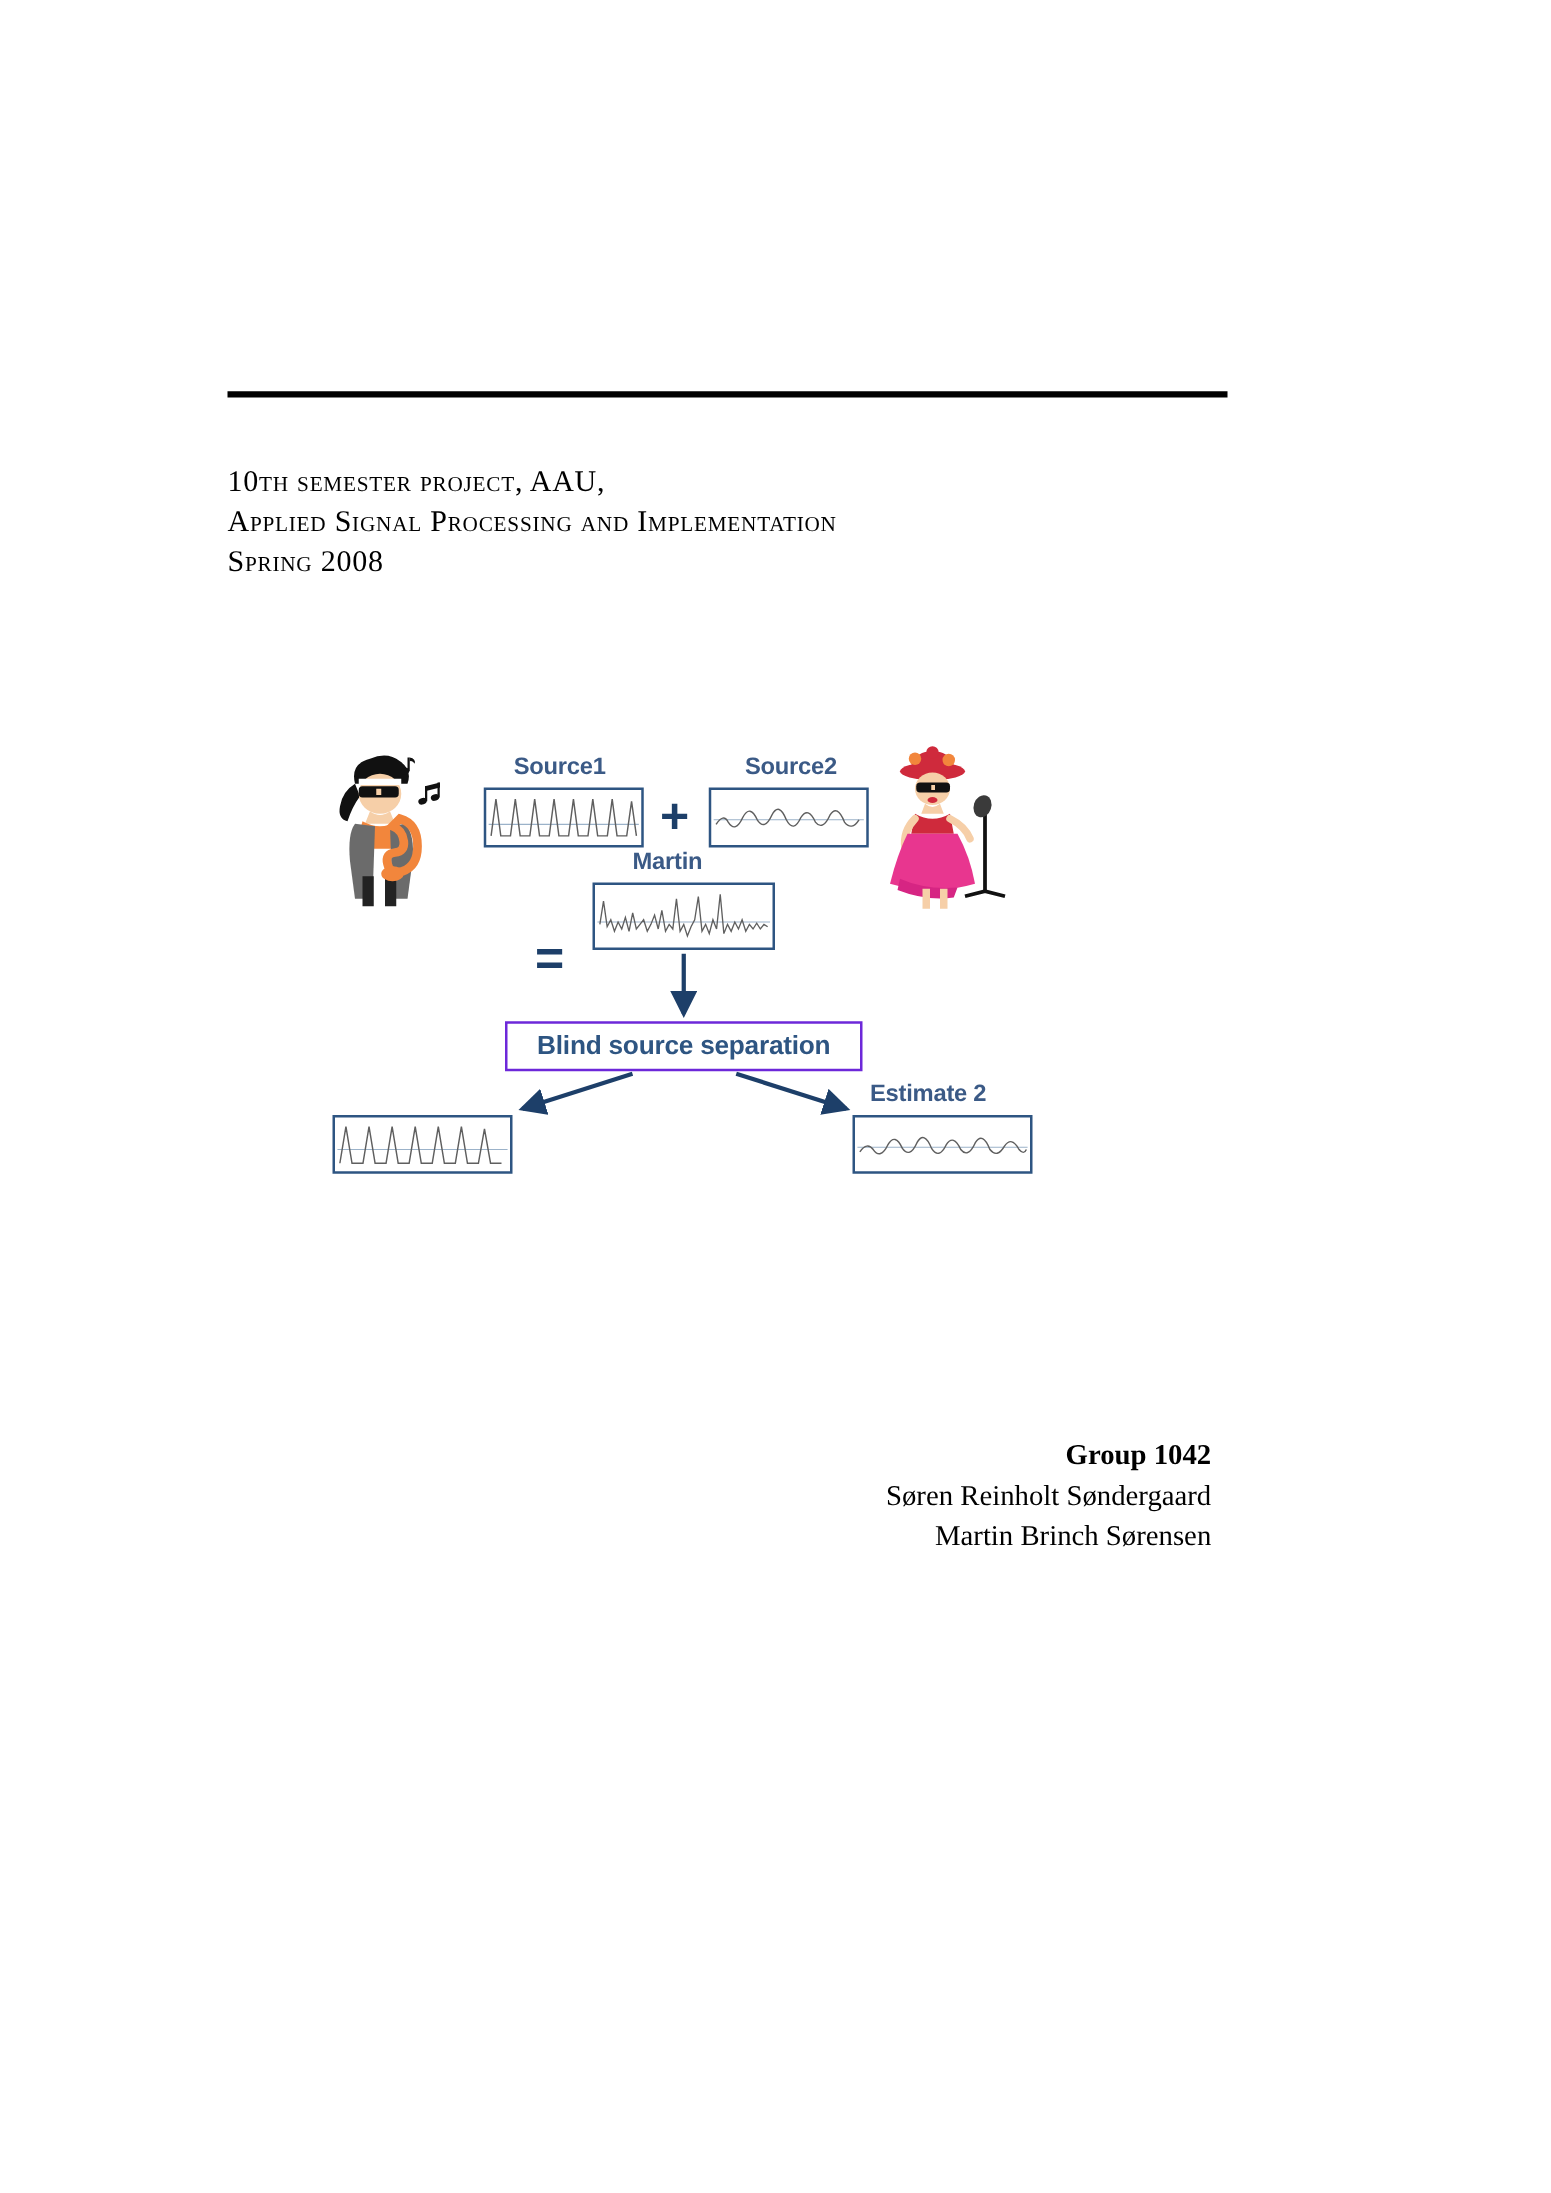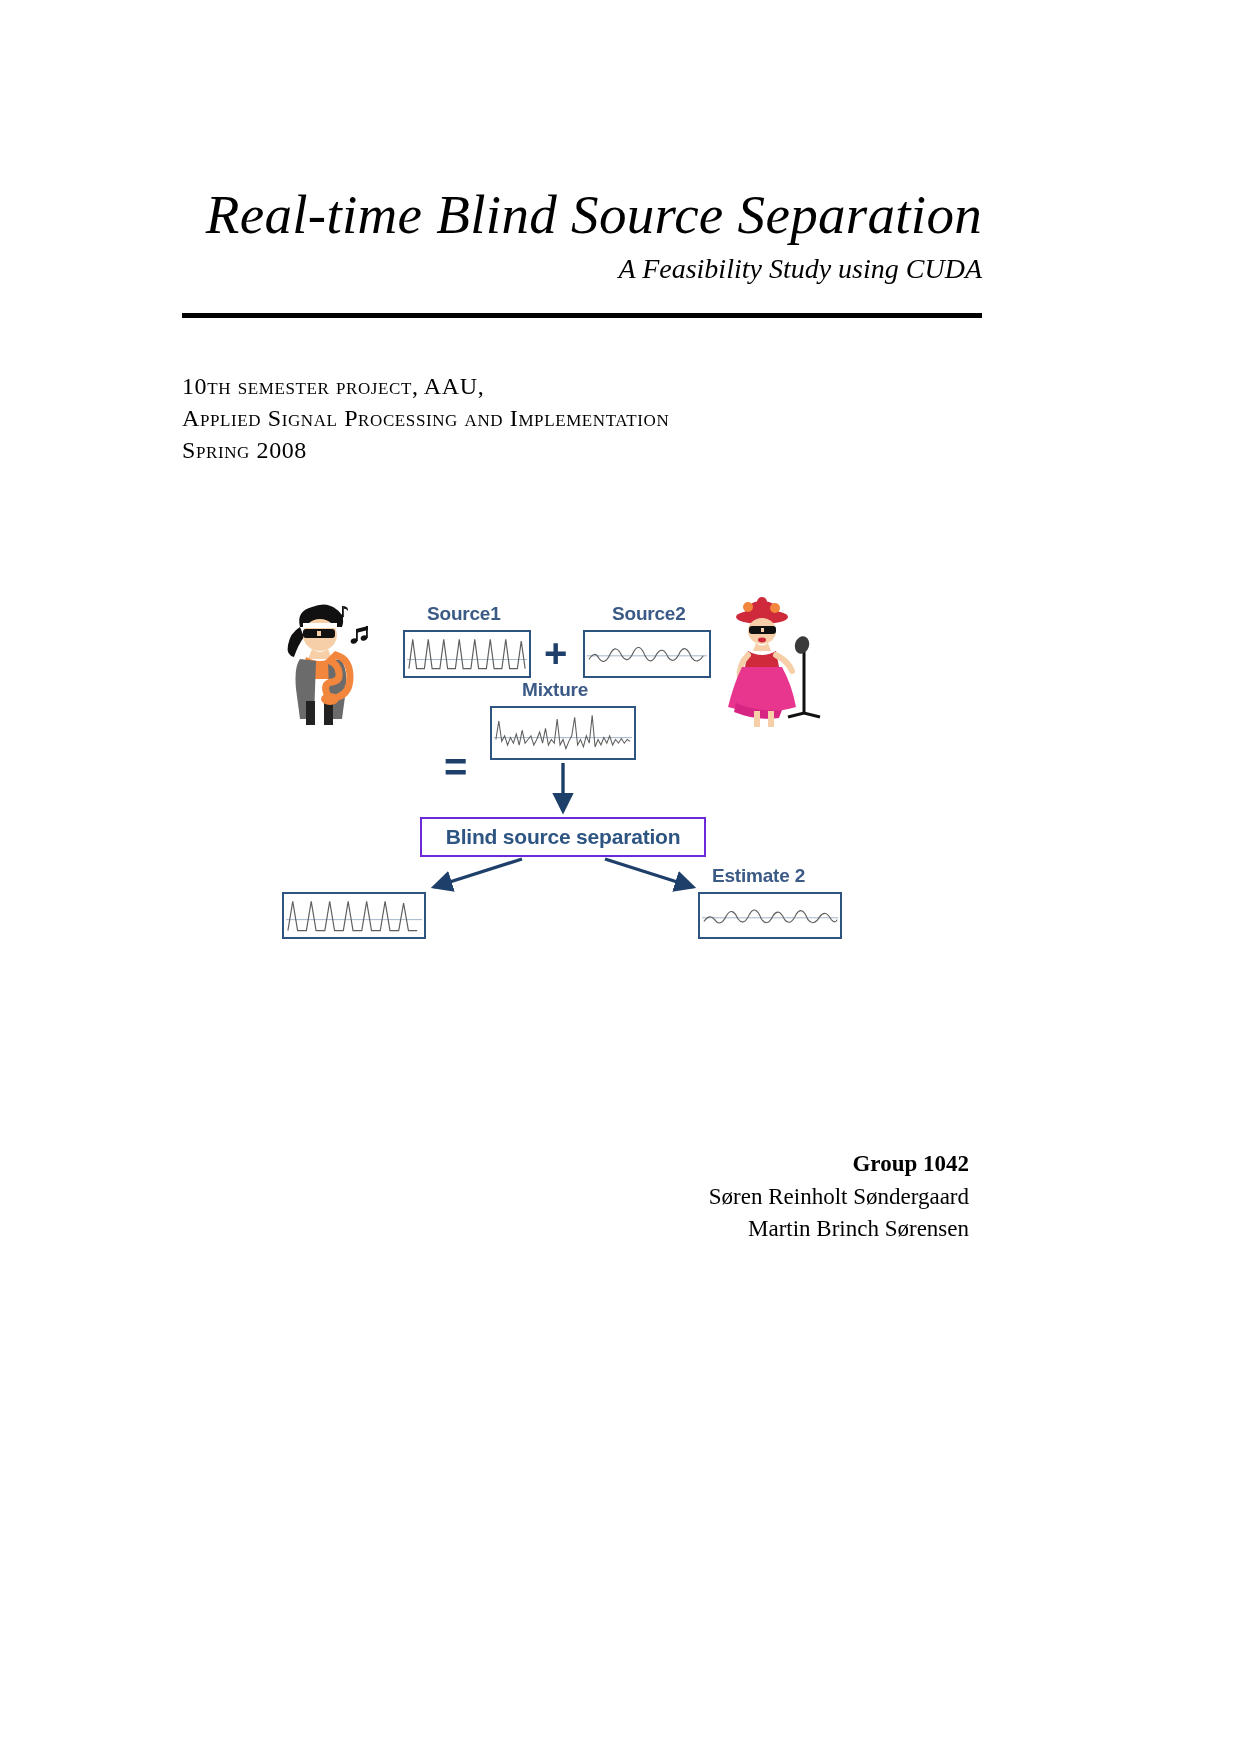--- a/index.html
+++ b/index.html
@@ -65,21 +65,21 @@
     font-variant: small-caps;
     font-size: 24px;
     line-height: 1.34;
     letter-spacing: 0.6px;
   }
   .meta-line { white-space: nowrap; }
 
   
   .figure {
     position: absolute;
-    left: 272px;
+    left: 256px;
     top: 575px;
     width: 570px;
     height: 390px;
   }
   .fig-label {
     position: absolute;
     font-family: "Liberation Sans", "DejaVu Sans", sans-serif;
     font-weight: bold;
     color: #3b5a86;
     font-size: 19px;
@@ -140,24 +140,20 @@
     font-size: 23px;
     line-height: 1.42;
   }
   .group-name { font-weight: bold; }
 </style>
 </head>
 <body>
 
 <div class="page">
 
-  <div class="title-block">
-    <div class="doc-title">Real-time Blind Source Separation</div>
-    <div class="doc-subtitle">A Feasibility Study using CUDA</div>
-  </div>
 
   <div class="title-rule"></div>
 
   <div class="meta-block">
     <div class="meta-line">10th semester project, AAU,</div>
     <div class="meta-line">Applied Signal Processing and Implementation</div>
     <div class="meta-line">Spring 2008</div>
   </div>
 
   <div class="figure">
@@ -249,21 +245,21 @@
         <rect x="50" y="118" width="6" height="16" fill="#f6cfa8"></rect>
 
         <line x1="86" y1="56" x2="86" y2="120" stroke="#111111" stroke-width="3"></line>
         <path d="M70 124 L86 120 L102 124" stroke="#111111" stroke-width="3" fill="none"></path>
         <ellipse cx="84" cy="52" rx="7" ry="9" fill="#3a3a3a" transform="rotate(18 84 52)"></ellipse>
       </svg>
     </div>
 
     <div class="op-sign" style="left:172px; top:172px;">=</div>
 
-    <div class="fig-label" style="left:250px; top:104px;">Mixture</div>
+    <div class="fig-label" style="left:250px; top:104px;">Martin</div>
     <div class="wave-box" style="left:218px; top:131px; width:146px; height:54px;">
       <svg viewBox="0 0 146 54" preserveAspectRatio="none">
         <line x1="2" y1="32" x2="144" y2="32" stroke="#9bb2c9" stroke-width="1"></line>
         <path d="M4 34 L7 14 L10 36 L13 30 L16 40 L19 32 L22 38 L25 28 L28 40 L31 24 L34 38 L37 34 L40 30 L43 40 L46 34 L49 26 L52 38 L55 22 L58 40 L61 34 L64 38 L67 12 L70 40 L73 34 L76 44 L79 36 L82 30 L85 10 L88 40 L91 34 L94 42 L97 30 L100 38 L103 8 L106 42 L109 34 L112 40 L115 32 L118 38 L121 30 L124 40 L127 34 L130 38 L133 33 L136 38 L139 34 L142 36" fill="none" stroke="#5f5f5f" stroke-width="1.1"></path>
       </svg>
     </div>
 
     <div class="bss-box" style="left:148px; top:242px; width:286px; height:40px;">
       <span class="bss-label">Blind source separation</span>
     </div>

